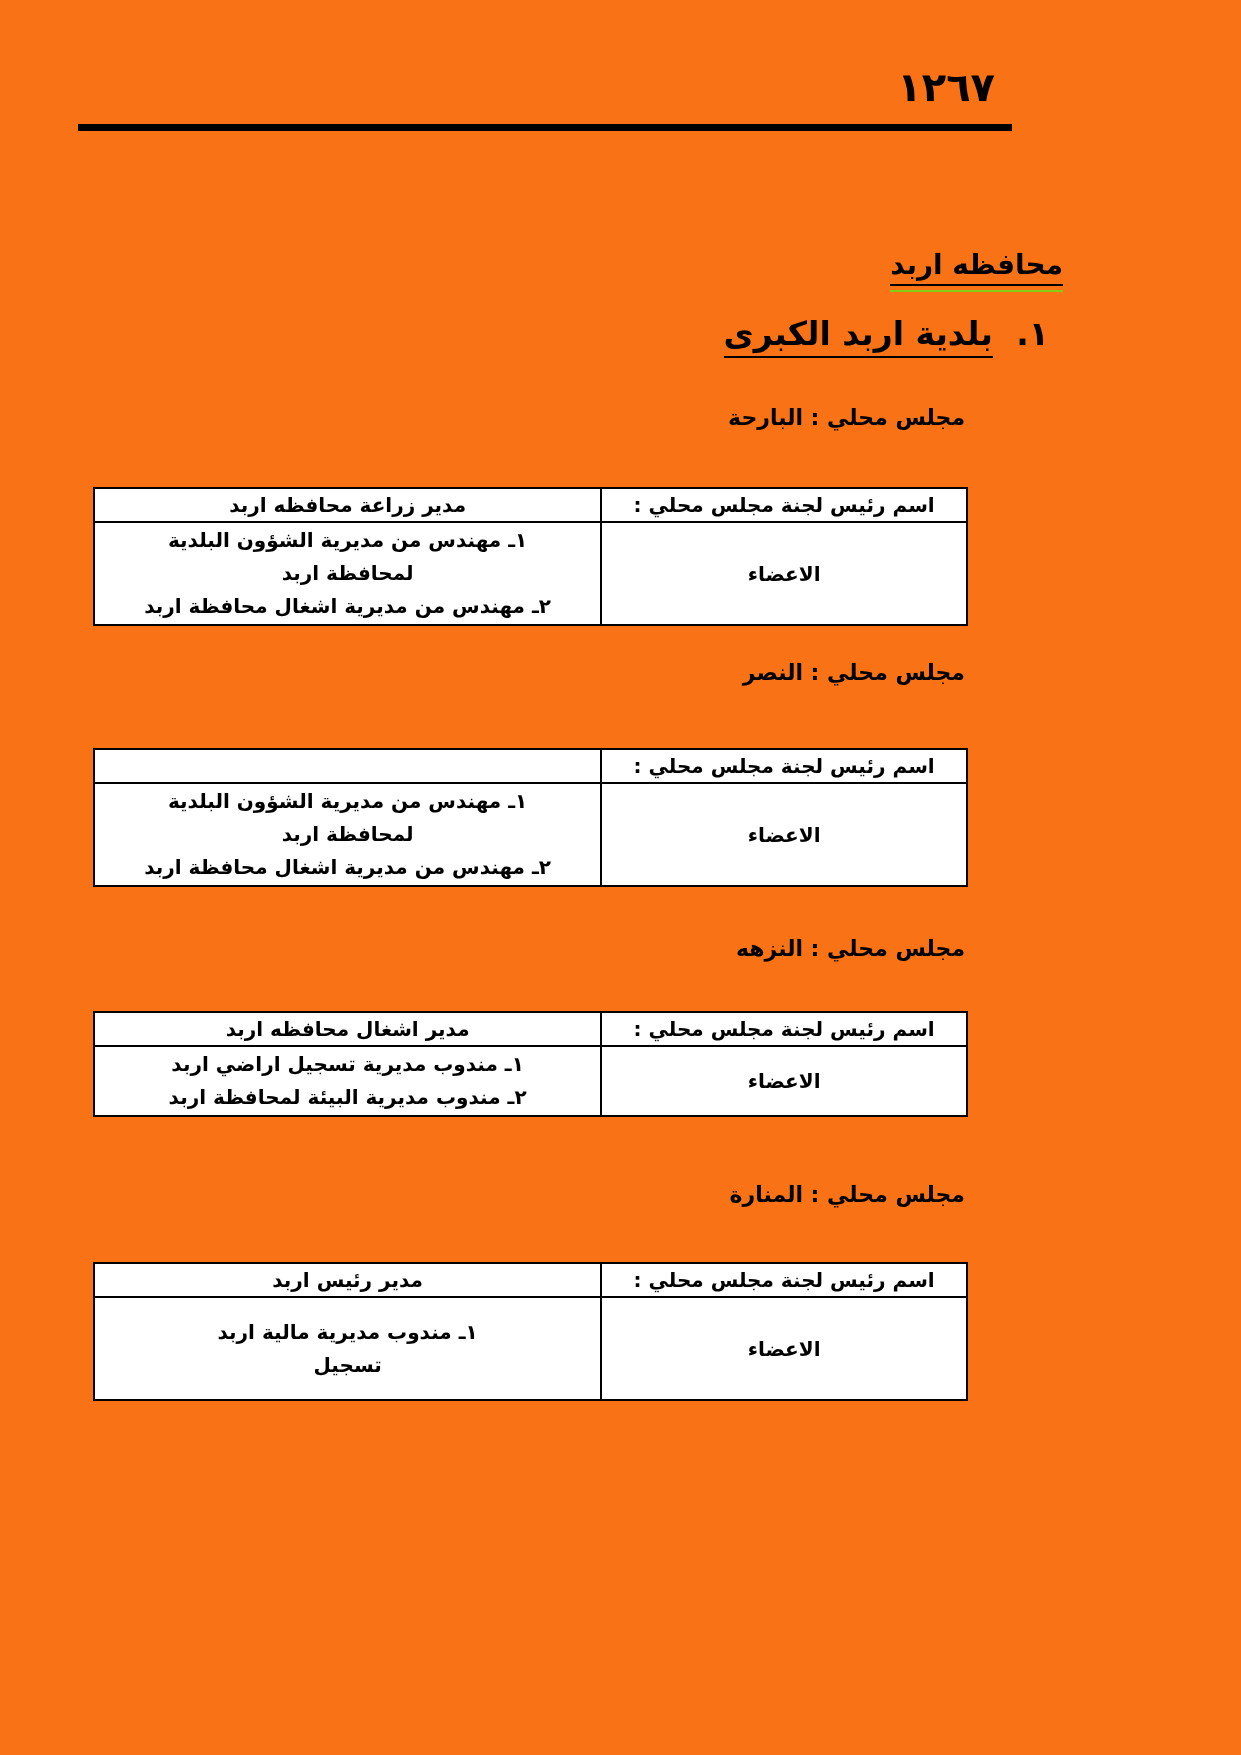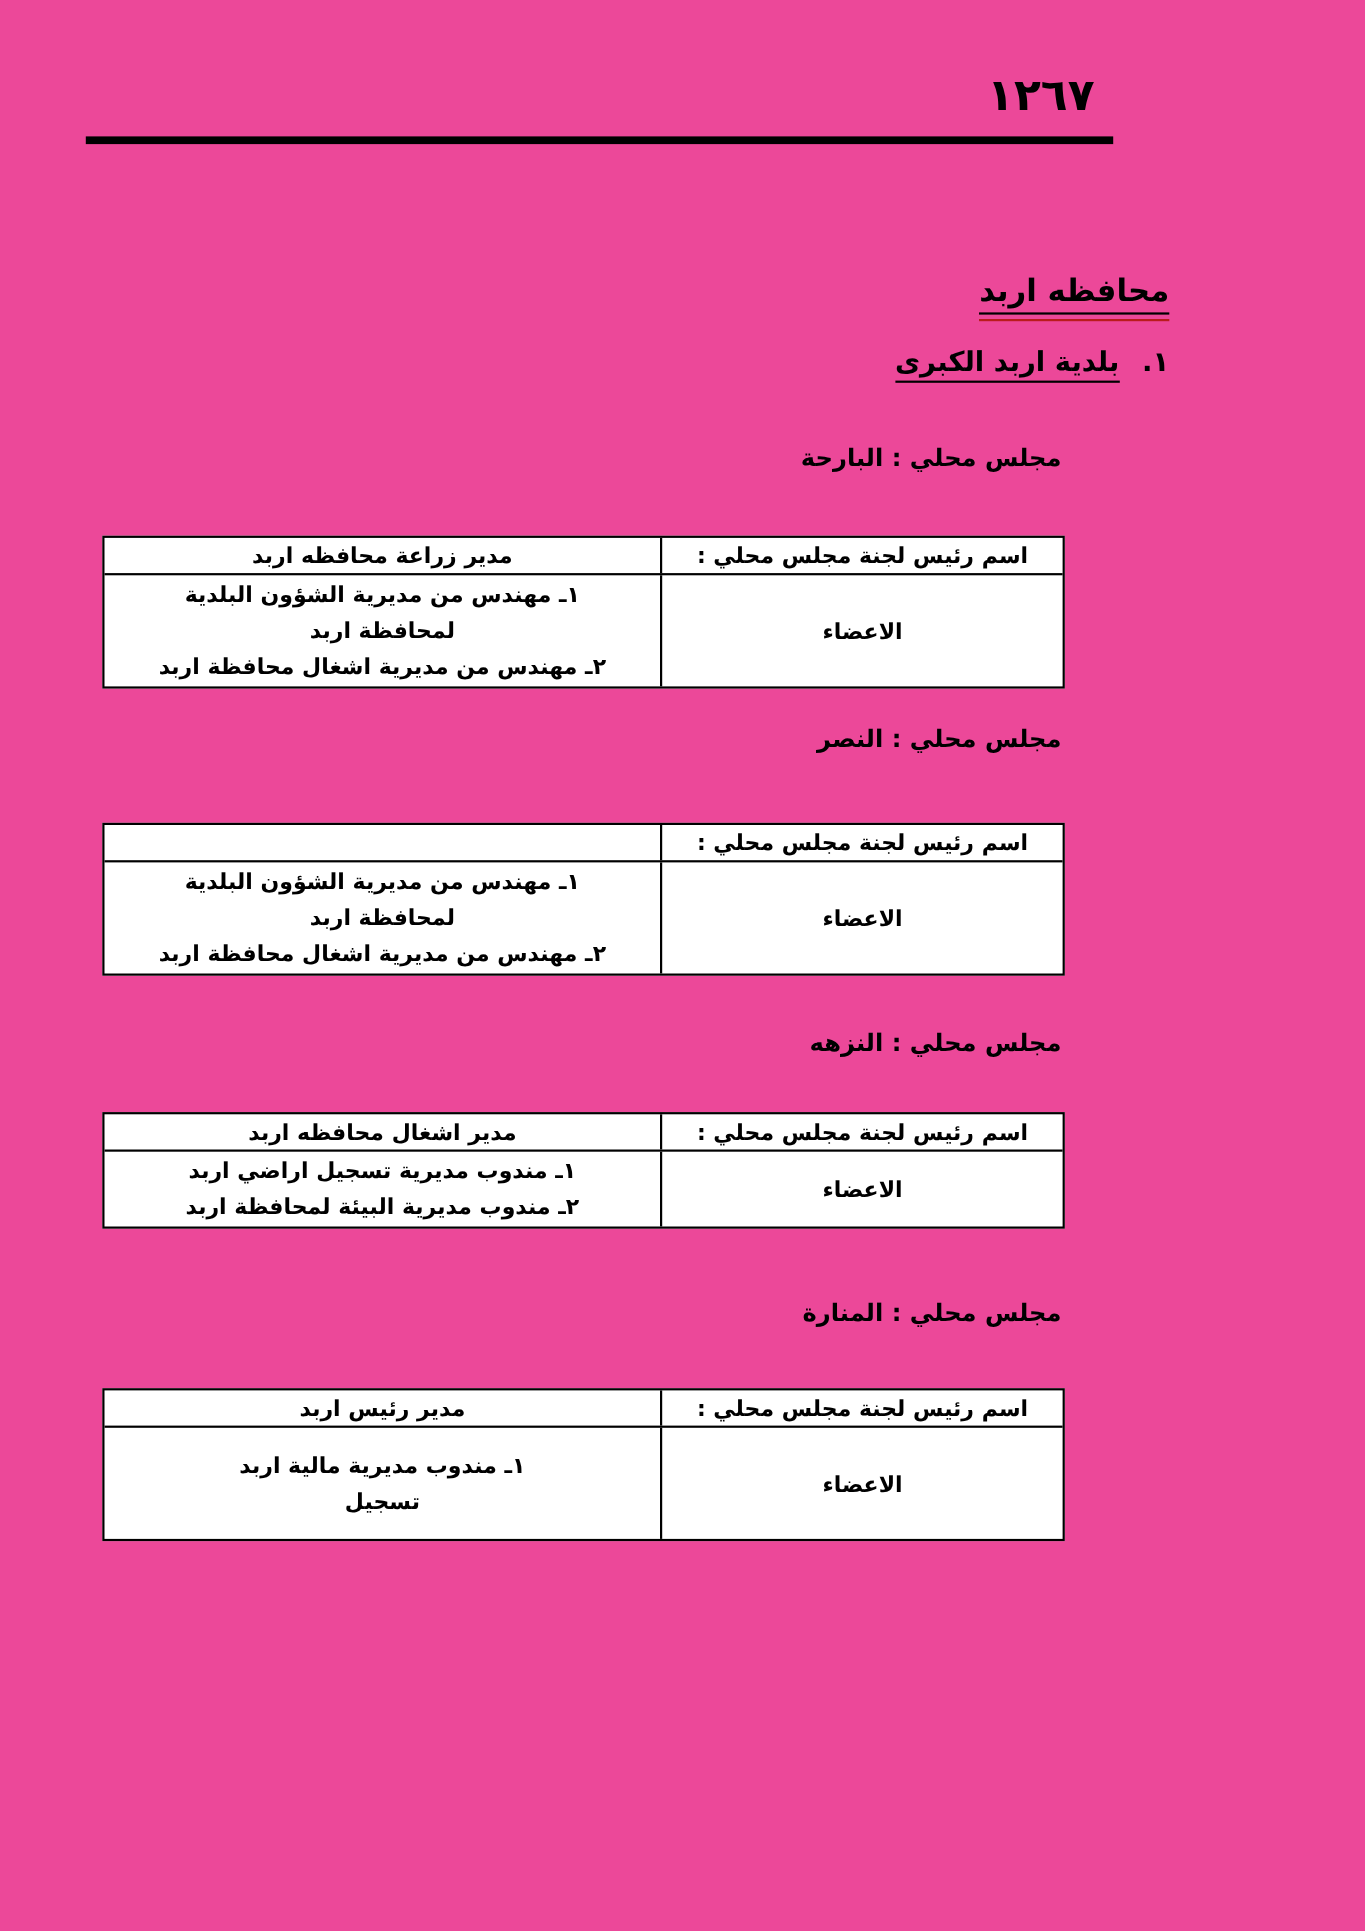--- a/index.html
+++ b/index.html
@@ -1,19 +1,19 @@
 <!DOCTYPE html>
 <html lang="ar"><head>
 <meta charset="utf-8">
 <style>
   html,body{margin:0;padding:0;background:#888;}
   .page{
     position:relative;
     width:1241px;height:1755px;
-    background:#ec4899;
+    background:#f97316;
     font-family:"DejaVu Sans", sans-serif;
     font-weight:bold;
     color:#000;
     overflow:hidden;
   }
   
   .page-number{
     position:absolute; top:64px; right:246px;
     font-size:40px; letter-spacing:7px; direction:rtl;
   }
@@ -28,28 +28,28 @@
     display:flex; align-items:center; justify-content:center;
     z-index:2;
   }
   .gazette-ellipse span{ font-size:17px; direction:rtl; }
   
   .main-title{
     position:absolute; top:248px; right:178px;
     font-size:28px; direction:rtl;
   }
   .main-title .dbl{
-    display:inline-block; border-bottom:2px solid #b91c1c; padding-bottom:4px;margin-left:16px;
+    display:inline-block; border-bottom:2px solid #84cc16; padding-bottom:4px;margin-left:16px;
   }
   .main-title .dbl .inner{
     display:inline-block; border-bottom:2px solid #000; padding-bottom:3px;
   }
   .sub-title{
-    position:absolute; top:314px; right:178px;
-    font-size:25px; direction:rtl;
+    position:absolute; top:314px; right:192px;
+    font-size:33px; direction:rtl;
   }
   .sub-title .num{ margin-left:12px; }
   .sub-title .txt{ display:inline-block; border-bottom:2px solid #000; padding-bottom:3px; }
   
   .section-heading{
     position:absolute; right:276px;
     font-size:22px; direction:rtl;
   }
   .doc-table{
     position:absolute; left:93px; width:875px;

